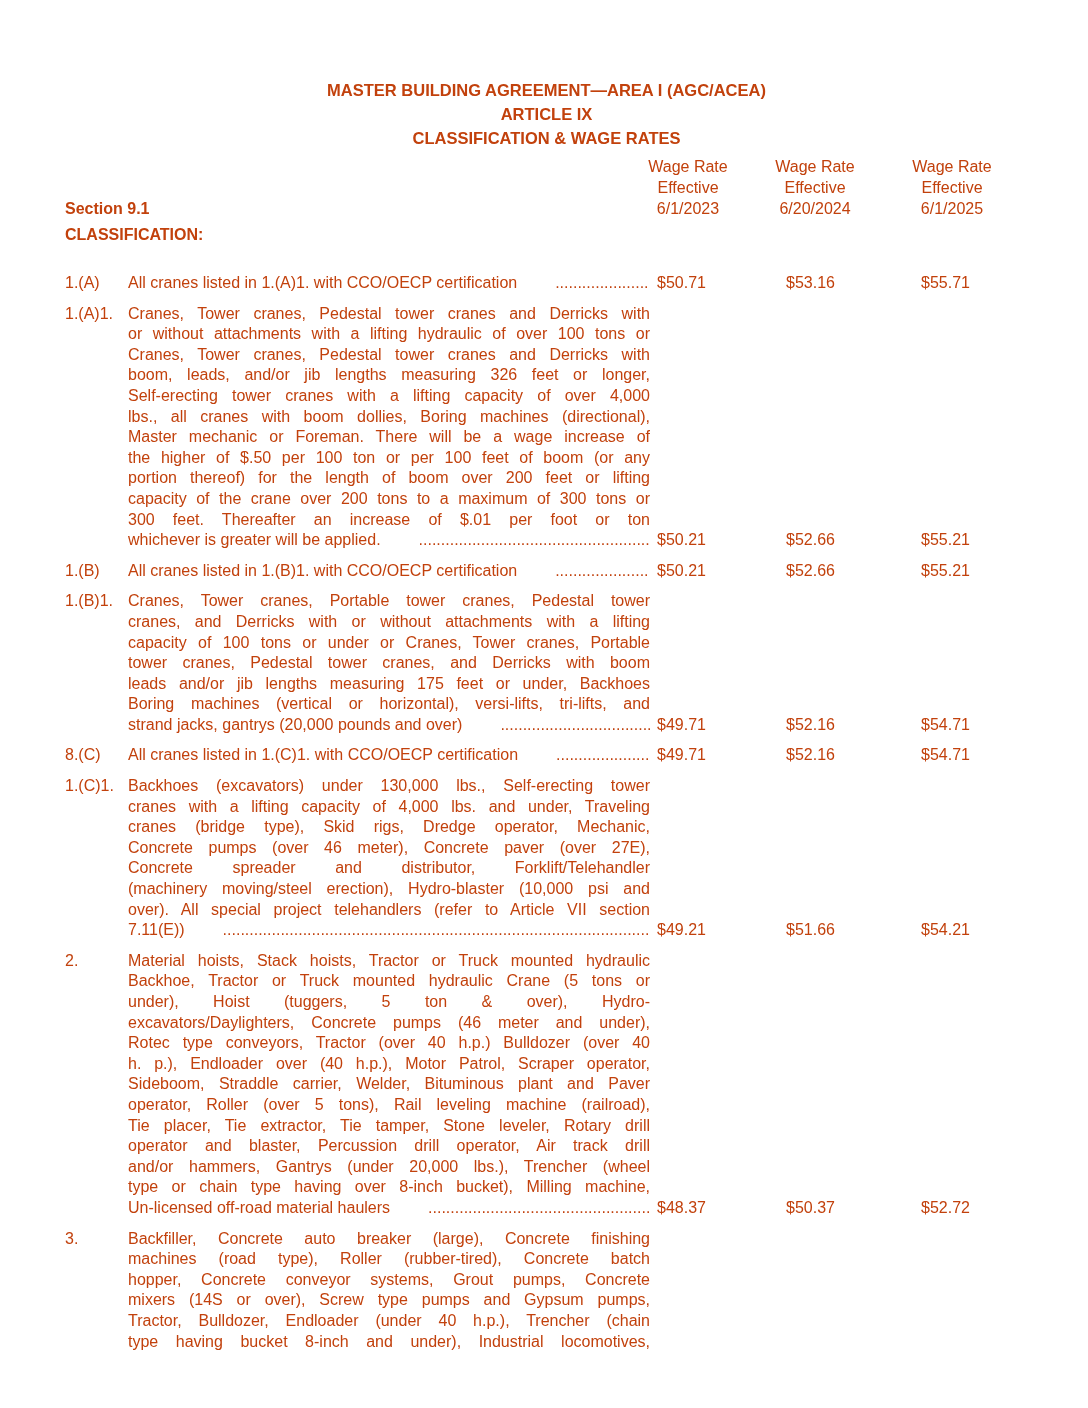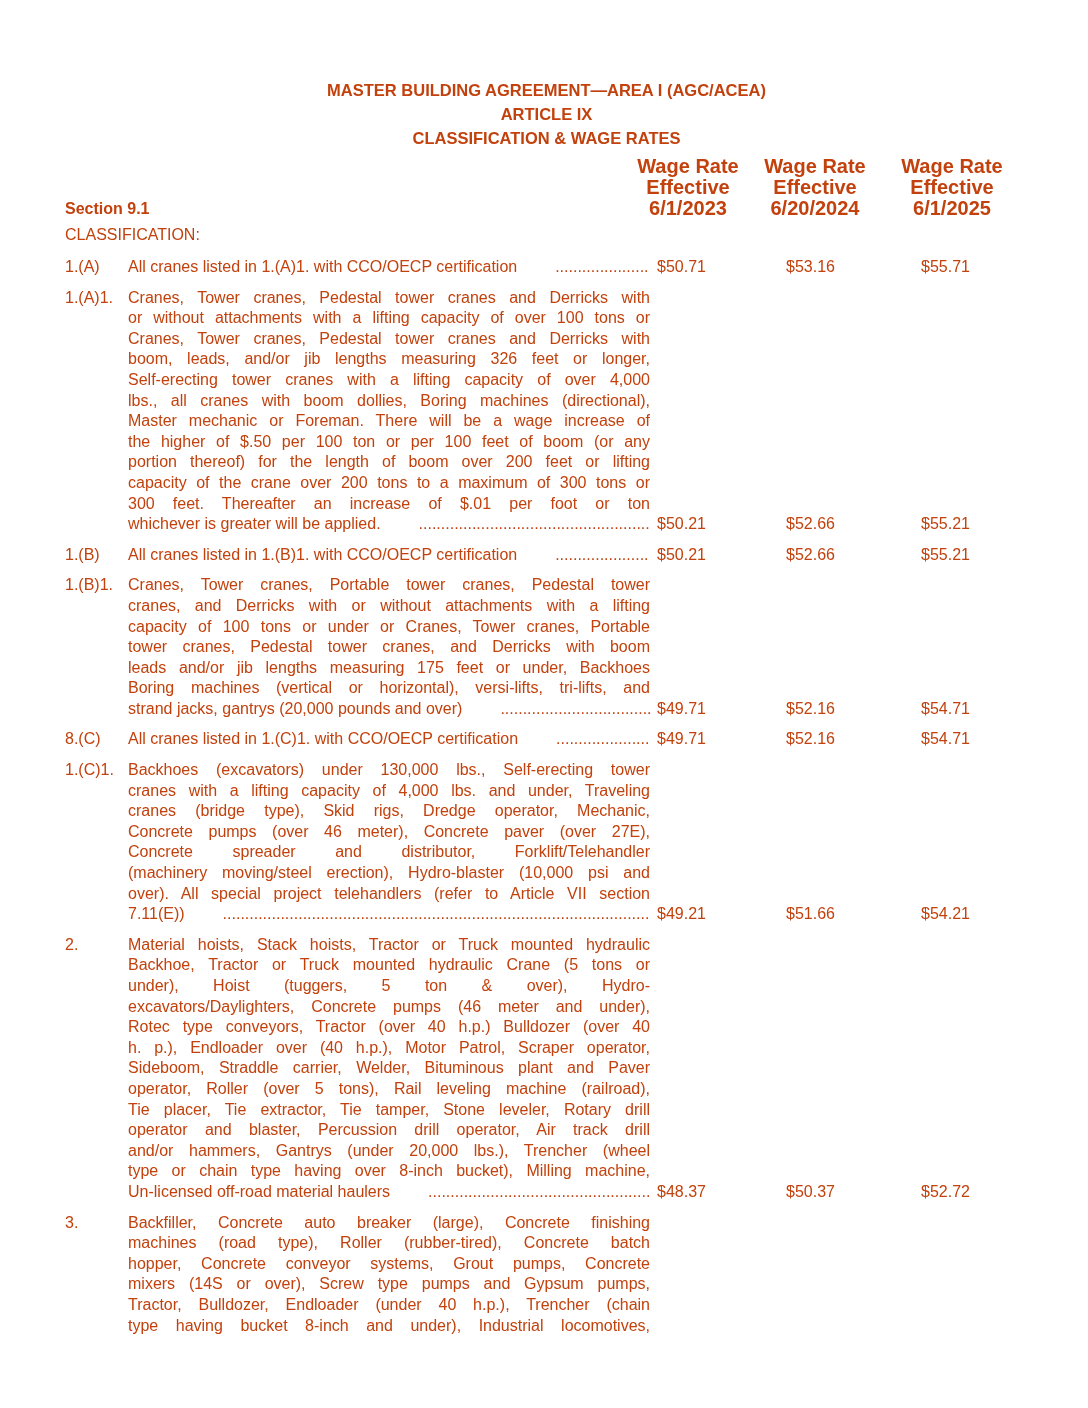--- a/index.html
+++ b/index.html
@@ -30,39 +30,39 @@
     position: relative;
     margin-top: 6px;
   }
   .rate-headers {
     display: flex;
     margin-left: 563px;
   }
   .rh {
     width: 120px;
     text-align: center;
-    font-weight: bold;
-    font-size: 20px;
+    font-weight: normal;
+    font-size: 16px;
     line-height: 21px;
     flex: 0 0 auto;
   }
   .rh2 { margin-left: 7px; }
   .rh3 { margin-left: 17px; }
   .section-number {
     position: absolute;
     left: 0;
     bottom: 0;
     font-weight: bold;
     line-height: 21px;
   }
   .class-label {
-    font-weight: normal;
+    font-weight: bold;
     line-height: 21px;
     margin-top: 5px;
-    margin-bottom: 12px;
+    margin-bottom: 28px;
   }
   #rows { }
   .c-row {
     display: grid;
     grid-template-columns: 63px 522px 135px 135px 1fr;
     margin-bottom: 10px;
     line-height: 20.6px;
     align-items: start;
   }
   .c-label {
@@ -144,21 +144,21 @@
           </div>
         </div>
         <div class="c-rate r1">$50.71</div>
         <div class="c-rate r2">$53.16</div>
         <div class="c-rate r3">$55.71</div>
       </div>
       <div class="c-row">
         <div class="c-label">1.(A)1.</div>
         <div class="c-body">
           <div class="jline">Cranes, Tower cranes, Pedestal tower cranes and Derricks with</div>
-          <div class="jline">or without attachments with a lifting capacity of over 100 tons or</div>
+          <div class="jline">or without attachments with a lifting hydraulic of over 100 tons or</div>
           <div class="jline">Cranes, Tower cranes, Pedestal tower cranes and Derricks with</div>
           <div class="jline">boom, leads, and/or jib lengths measuring 326 feet or longer,</div>
           <div class="jline">Self-erecting tower cranes with a lifting capacity of over 4,000</div>
           <div class="jline">lbs., all cranes with boom dollies, Boring machines (directional),</div>
           <div class="jline">Master mechanic or Foreman. There will be a wage increase of</div>
           <div class="jline">the higher of $.50 per 100 ton or per 100 feet of boom (or any</div>
           <div class="jline">portion thereof) for the length of boom over 200 feet or lifting</div>
           <div class="jline">capacity of the crane over 200 tons to a maximum of 300 tons or</div>
           <div class="jline">300 feet. Thereafter an increase of $.01 per foot or ton</div>
           <div class="lastline">

